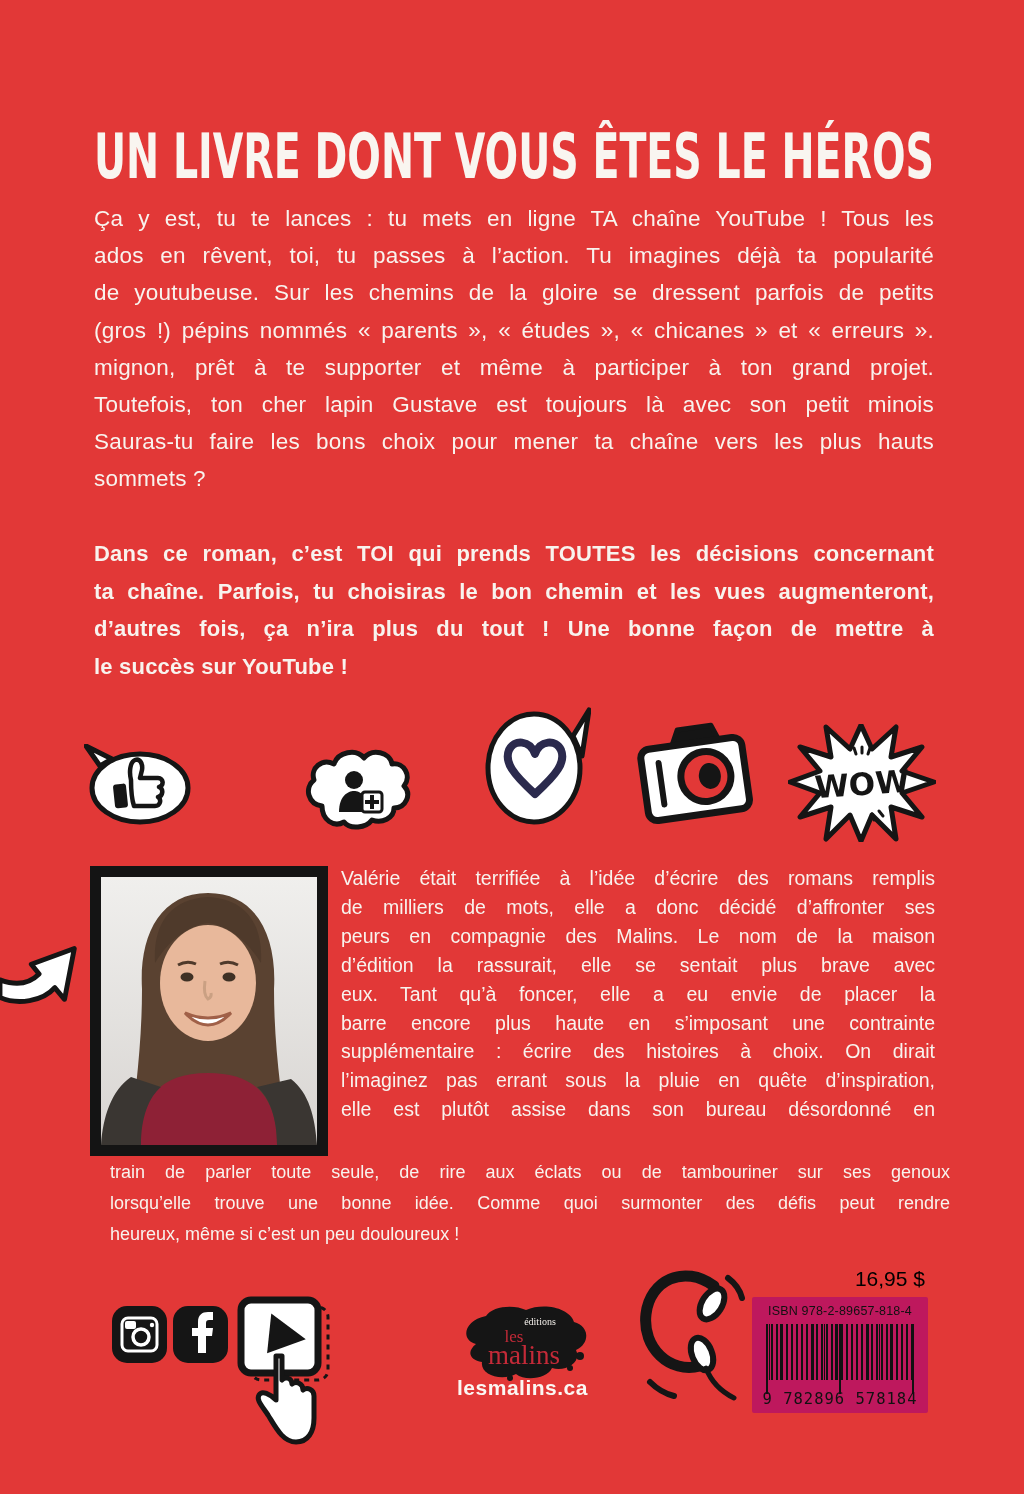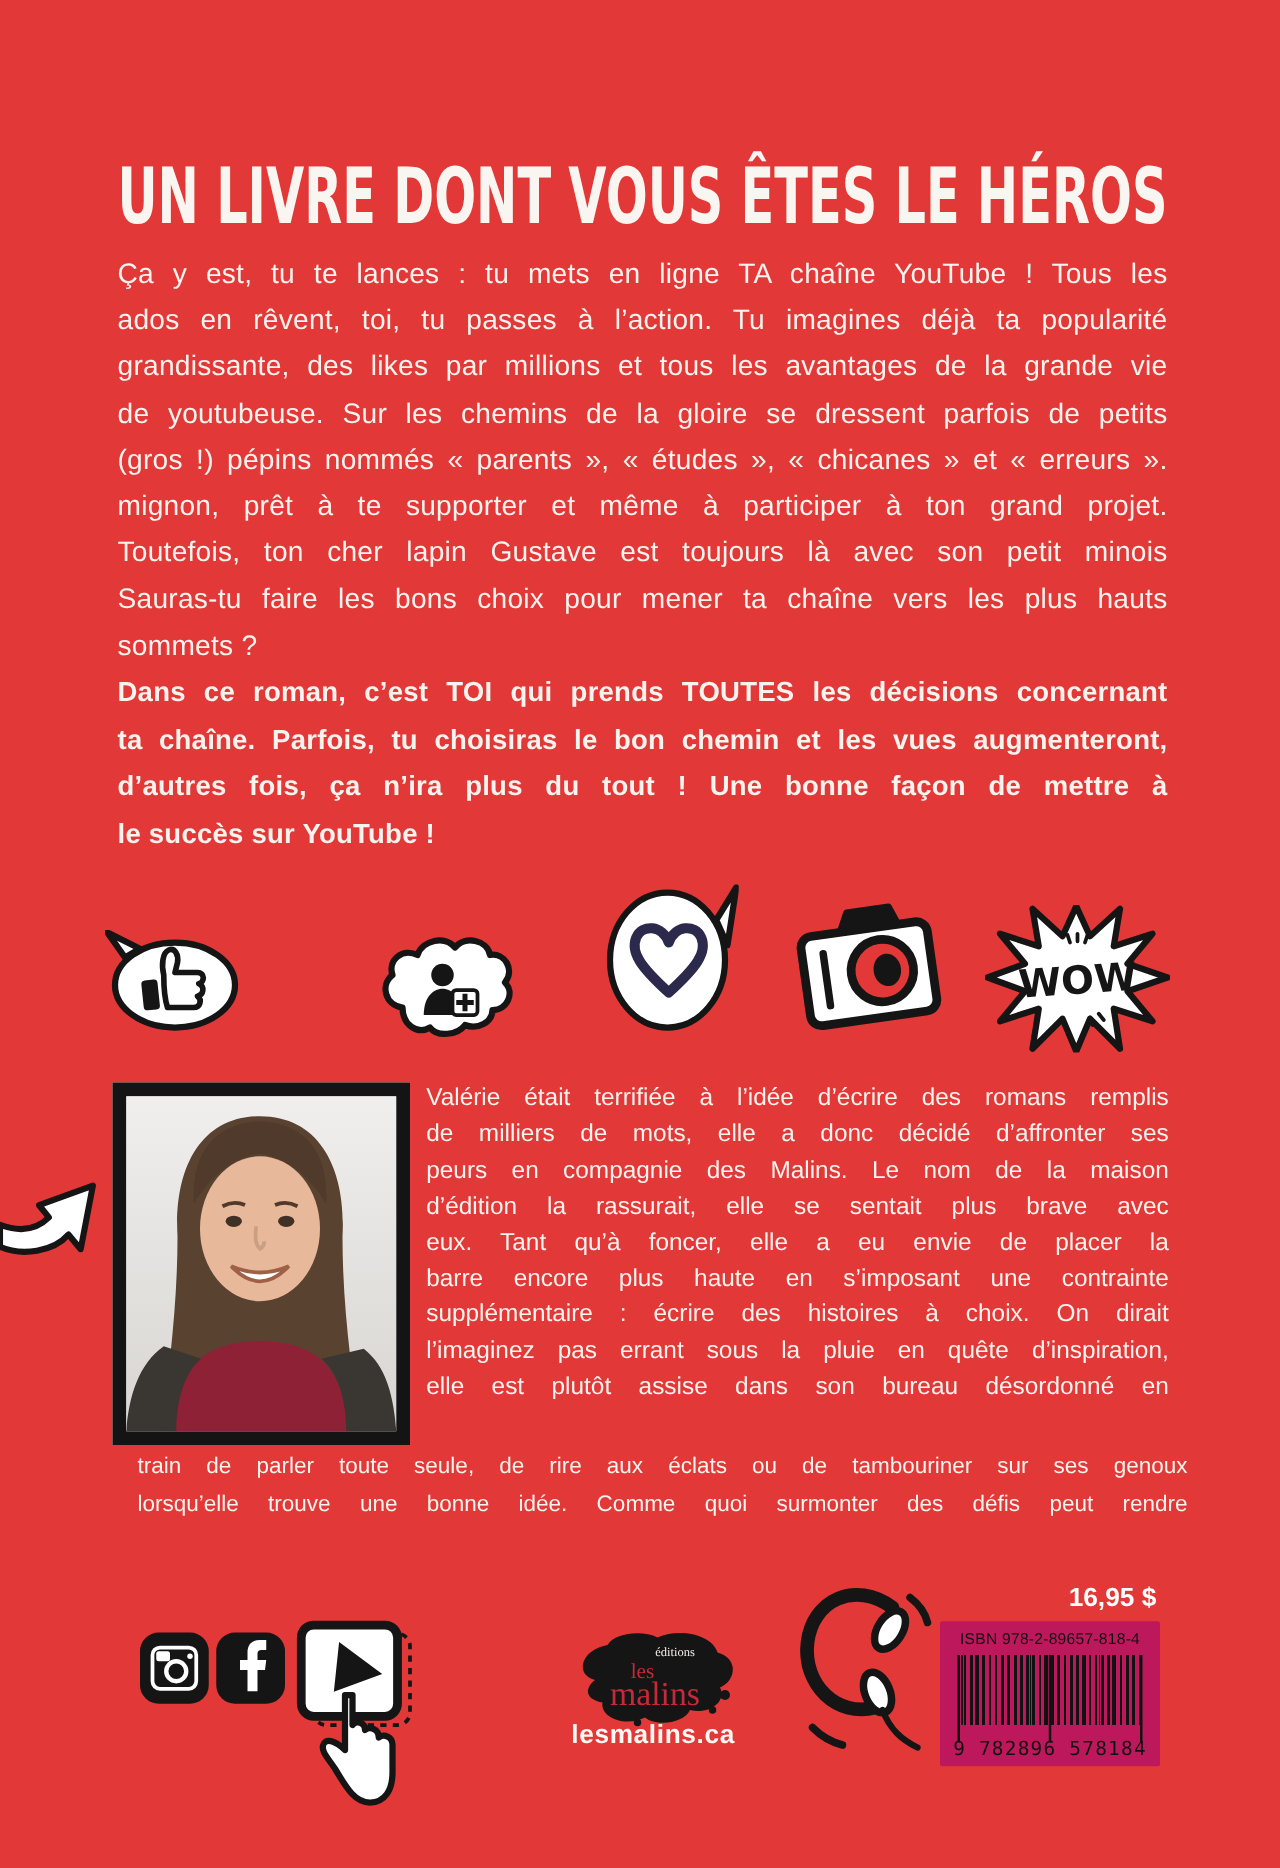--- a/index.html
+++ b/index.html
@@ -17,22 +17,22 @@
   .bio-side{left:341px;top:864px;width:594px;font-size:19.5px;line-height:28.9px;}
   .bio-full{left:110px;top:1157px;width:840px;font-size:18px;line-height:31px;}
   
   .doodle svg{display:block;width:100%;height:100%;}
   
   .photo-frame{left:90px;top:866px;width:216px;height:268px;border:11px solid #141414;background:#ecebe9;}
   
   .social{width:55px;height:57px;border-radius:15px;background:#151515;}
   .website{left:445px;top:1376px;width:155px;text-align:center;color:#fbf7f3;
            font-weight:bold;font-size:21px;letter-spacing:.5px;}
-  .price{left:810px;top:1267px;width:115px;text-align:right;color:#ffffff;
-         font-weight:bold;font-size:21px;}
+  .price{left:810px;top:1267px;width:115px;text-align:right;color:#000000;
+         font-weight:normal;font-size:21px;}
   .isbn-box{left:752px;top:1297px;width:176px;height:116px;background:#be185d;border-radius:2px;}
   .isbn-label{position:absolute;top:7px;left:0;width:100%;text-align:center;
               color:#111;font-size:12.5px;letter-spacing:.2px;}
   .bars{position:absolute;left:14px;right:14px;top:27px;height:56px;
         background-image:
           repeating-linear-gradient(90deg,#111 0 2px,transparent 2px 5px),
           repeating-linear-gradient(90deg,transparent 0 3px,#111 3px 4px,transparent 4px 11px);}
   .guard{position:absolute;top:27px;width:2px;height:70px;background:#111;}
   .digits{position:absolute;bottom:5px;left:0;width:100%;text-align:center;color:#111;
           font-family:"DejaVu Sans Mono",monospace;font-size:15.5px;letter-spacing:1px;margin-top:34px;}
@@ -42,21 +42,20 @@
 
 <div class="abs" style="left:92px;top:106px;width:845px;height:92px;">
   <svg id="title-svg" width="845" height="92" viewBox="0 0 845 92">
     <text x="2" y="72" font-size="62" textLength="840" lengthAdjust="spacingAndGlyphs">UN LIVRE DONT VOUS ÊTES LE HÉROS</text>
   </svg>
 </div>
 
 <div class="abs copy para1">
     <div class="jline">Ça y est, tu te lances : tu mets en ligne TA chaîne YouTube ! Tous les</div>
     <div class="jline">ados en rêvent, toi, tu passes à l’action. Tu imagines déjà ta popularité</div>
-    <div class="jline">grandissante, des likes par millions et tous les avantages de la grande vie</div>
     <div class="jline">de youtubeuse. Sur les chemins de la gloire se dressent parfois de petits</div>
     <div class="jline">(gros !) pépins nommés « parents », « études », « chicanes » et « erreurs ».</div>
     <div class="jline">mignon, prêt à te supporter et même à participer à ton grand projet.</div>
     <div class="jline">Toutefois, ton cher lapin Gustave est toujours là avec son petit minois</div>
     <div class="jline">Sauras-tu faire les bons choix pour mener ta chaîne vers les plus hauts</div>
     <div class="jline last">sommets ?</div>
   </div>
 
 <div class="abs copy para2">
     <div class="jline">Dans ce roman, c’est TOI qui prends TOUTES les décisions concernant</div>
@@ -150,20 +149,21 @@
     <div class="jline">eux. Tant qu’à foncer, elle a eu envie de placer la</div>
     <div class="jline">barre encore plus haute en s’imposant une contrainte</div>
     <div class="jline">supplémentaire : écrire des histoires à choix. On dirait</div>
     <div class="jline">l’imaginez pas errant sous la pluie en quête d’inspiration,</div>
     <div class="jline">elle est plutôt assise dans son bureau désordonné en</div>
   </div>
 
 <div class="abs copy bio-full">
     <div class="jline">train de parler toute seule, de rire aux éclats ou de tambouriner sur ses genoux</div>
     <div class="jline">lorsqu’elle trouve une bonne idée. Comme quoi surmonter des défis peut rendre</div>
+    <div class="jline last">heureux, même si c’est un peu douloureux !</div>
   </div>
 
 <div class="abs social" style="left:112px;top:1306px;">
   <svg viewBox="0 0 55 57" width="55" height="57">
     <rect x="10" y="12" width="35" height="33" rx="6" stroke="#fff" stroke-width="3" fill="none"></rect>
     <rect x="13" y="15" width="11" height="8" rx="2" fill="#fff"></rect>
     <circle cx="29" cy="31" r="8" stroke="#fff" stroke-width="3.5" fill="none"></circle>
     <circle cx="40" cy="19" r="2.2" fill="#fff"></circle>
   </svg>
 </div>

